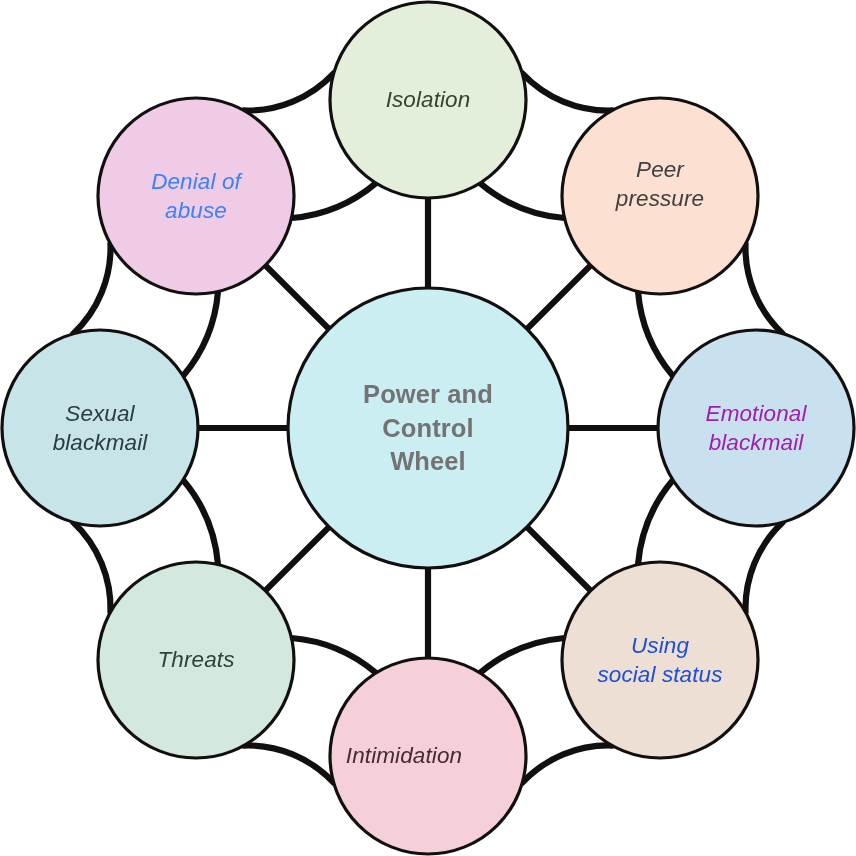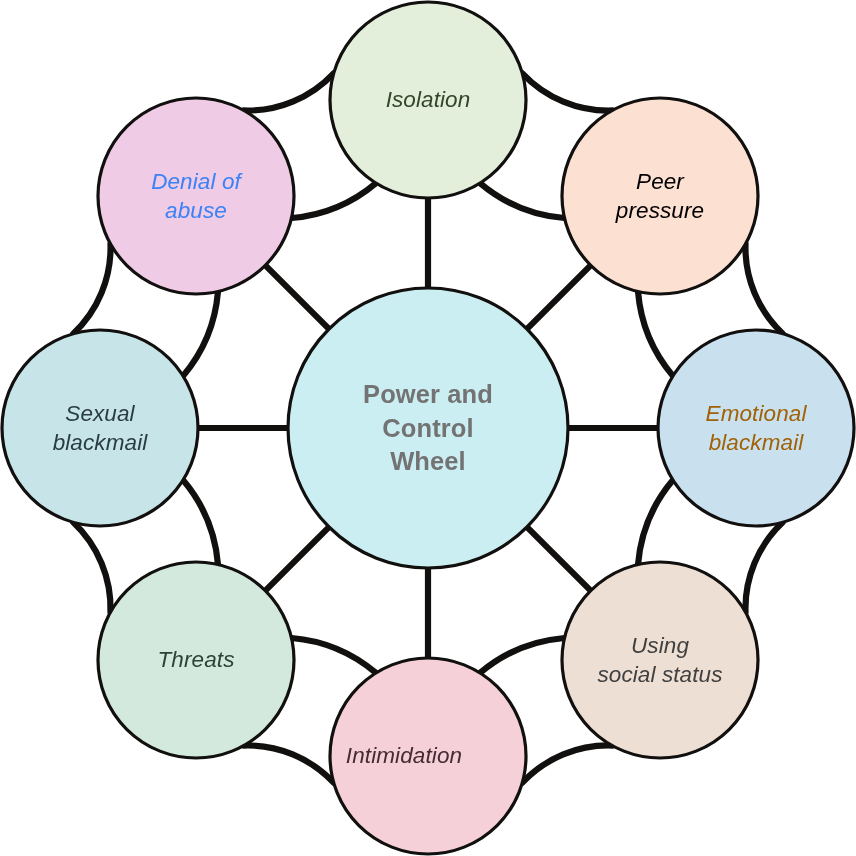--- a/index.html
+++ b/index.html
@@ -118,25 +118,25 @@
         <circle cx="196" cy="196" r="98" fill="#efcbe5" class="node-circle"></circle>
         <circle cx="428" cy="428" r="140" fill="#cbeef3" class="center-circle"></circle>
       </g>
   </svg>
 
   <div id="label-layer">
     <div class="center-label" style="left: 428px; top: 428px; color: #737373;">Power and
 Control
 Wheel</div>
   <div class="node-label" style="left: 428px; top: 100px; color: rgb(51, 69, 44);">Isolation</div>
-      <div class="node-label" style="left: 660px; top: 196px; color: #000000;">Peer
+      <div class="node-label" style="left: 660px; top: 184px; color: #404040;">Peer
 pressure</div>
-      <div class="node-label" style="left: 756px; top: 428px; color: #a16207;">Emotional
+      <div class="node-label" style="left: 756px; top: 428px; color: #a21caf;">Emotional
 blackmail</div>
-      <div class="node-label" style="left: 660px; top: 660px; color: #404040;">Using
+      <div class="node-label" style="left: 660px; top: 660px; color: #1d4ed8;">Using
 social status</div>
       <div class="node-label" style="left: 404px; top: 756px; color: rgb(69, 44, 52);">Intimidation</div>
       <div class="node-label" style="left: 196px; top: 660px; color: rgb(45, 66, 56);">Threats</div>
       <div class="node-label" style="left: 100px; top: 428px; color: rgb(42, 60, 67);">Sexual
 blackmail</div>
       <div class="node-label" style="left: 196px; top: 196px; color: #3b82f6;">Denial of
 abuse</div>
     </div>
 
 </div>

